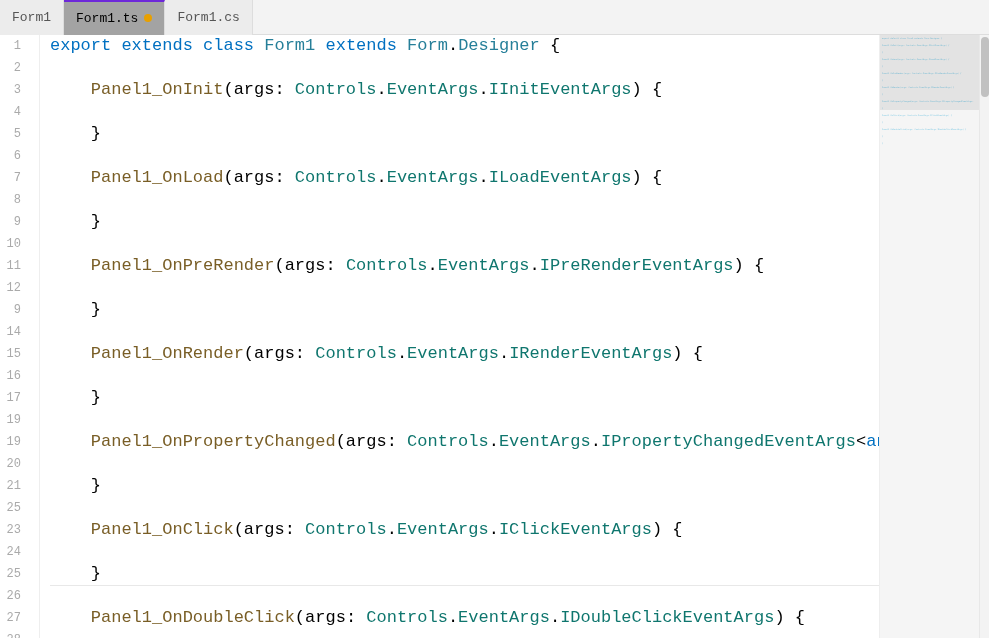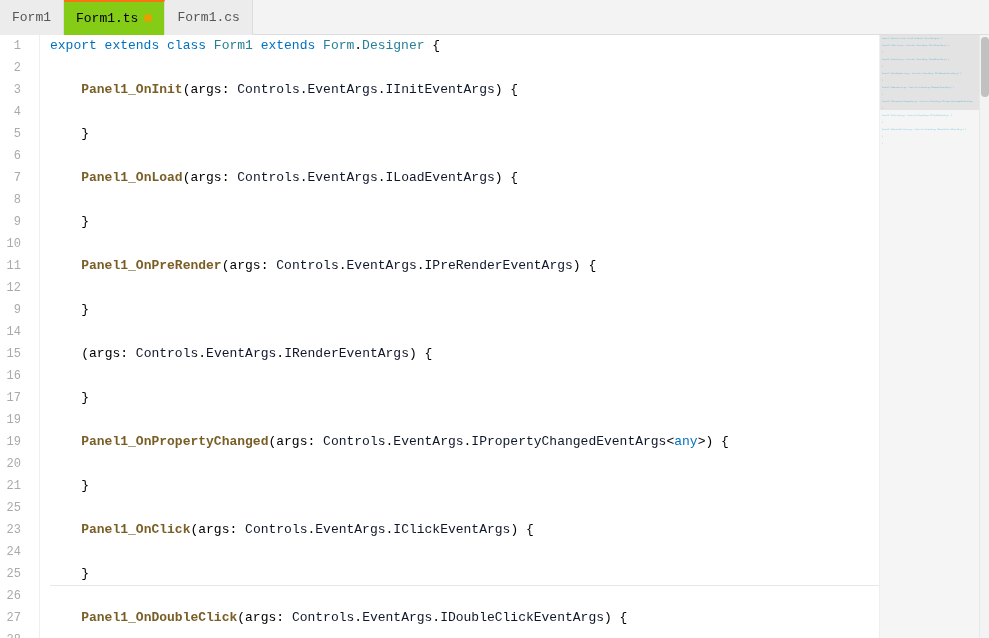--- a/index.html
+++ b/index.html
@@ -35,23 +35,23 @@
       font-size: 13px;
       cursor: pointer;
       border-right: 1px solid #ddd;
       color: #555;
       background: #ececec;
       user-select: none;
       gap: 6px;
     }
 
     .tab.active {
-      background: #84cc16;
+      background: #a3a3a3;
       color: #000;
-      border-top: 2px solid #f97316;
+      border-top: 2px solid #6d28d9;
       border-bottom: none;
     }
 
     .tab-dot {
       width: 8px;
       height: 8px;
       border-radius: 50%;
       background: #e8a000;
       display: inline-block;
     }
@@ -98,31 +98,31 @@
 
     .code-content {
       padding-left: 10px;
       min-width: 800px;
     }
 
     .code-line {
       height: 22px;
       display: flex;
       align-items: center;
-      font-size: 13px;
+      font-size: 17px;
       line-height: 22px;
       white-space: pre;
     }
 
     
     .kw { color: #0070c1; }         
     .cl { color: #267f99; }         
-    .fn { color: #795e26; font-weight: bold; }         
+    .fn { color: #795e26; }         
     .param { color: #000000; }      
-    .type { color: #0f172a; }       
+    .type { color: #0f766e; }       
     .punct { color: #000000; }      
     .plain { color: #000000; }     
 
     
     .minimap {
       width: 110px;
       background: #f5f5f5;
       border-left: 1px solid #eee;
       overflow: hidden;
       position: relative;
@@ -218,21 +218,21 @@
         <div class="code-line"><span class="punct">    }</span></div>
         <div class="code-line">&nbsp;</div>
         <div class="code-line"><span class="plain">    </span><span class="fn">Panel1_OnLoad</span><span class="punct">(</span><span class="param">args</span><span class="punct">: </span><span class="type">Controls</span><span class="punct">.</span><span class="type">EventArgs</span><span class="punct">.</span><span class="type">ILoadEventArgs</span><span class="punct">) {</span></div>
         <div class="code-line">&nbsp;</div>
         <div class="code-line"><span class="punct">    }</span></div>
         <div class="code-line">&nbsp;</div>
         <div class="code-line"><span class="plain">    </span><span class="fn">Panel1_OnPreRender</span><span class="punct">(</span><span class="param">args</span><span class="punct">: </span><span class="type">Controls</span><span class="punct">.</span><span class="type">EventArgs</span><span class="punct">.</span><span class="type">IPreRenderEventArgs</span><span class="punct">) {</span></div>
         <div class="code-line">&nbsp;</div>
         <div class="code-line"><span class="punct">    }</span></div>
         <div class="code-line">&nbsp;</div>
-        <div class="code-line"><span class="plain">    </span><span class="punct">(</span><span class="param">args</span><span class="punct">: </span><span class="type">Controls</span><span class="punct">.</span><span class="type">EventArgs</span><span class="punct">.</span><span class="type">IRenderEventArgs</span><span class="punct">) {</span></div>
+        <div class="code-line"><span class="plain">    </span><span class="fn">Panel1_OnRender</span><span class="punct">(</span><span class="param">args</span><span class="punct">: </span><span class="type">Controls</span><span class="punct">.</span><span class="type">EventArgs</span><span class="punct">.</span><span class="type">IRenderEventArgs</span><span class="punct">) {</span></div>
         <div class="code-line">&nbsp;</div>
         <div class="code-line"><span class="punct">    }</span></div>
         <div class="code-line">&nbsp;</div>
         <div class="code-line"><span class="plain">    </span><span class="fn">Panel1_OnPropertyChanged</span><span class="punct">(</span><span class="param">args</span><span class="punct">: </span><span class="type">Controls</span><span class="punct">.</span><span class="type">EventArgs</span><span class="punct">.</span><span class="type">IPropertyChangedEventArgs</span><span class="punct">&lt;</span><span class="kw">any</span><span class="punct">&gt;) {</span></div>
         <div class="code-line">&nbsp;</div>
         <div class="code-line"><span class="punct">    }</span></div>
         <div class="code-line">&nbsp;</div>
         <div class="code-line"><span class="plain">    </span><span class="fn">Panel1_OnClick</span><span class="punct">(</span><span class="param">args</span><span class="punct">: </span><span class="type">Controls</span><span class="punct">.</span><span class="type">EventArgs</span><span class="punct">.</span><span class="type">IClickEventArgs</span><span class="punct">) {</span></div>
         <div class="code-line">&nbsp;</div>
         <div class="code-line"><span class="punct">    }</span></div>

